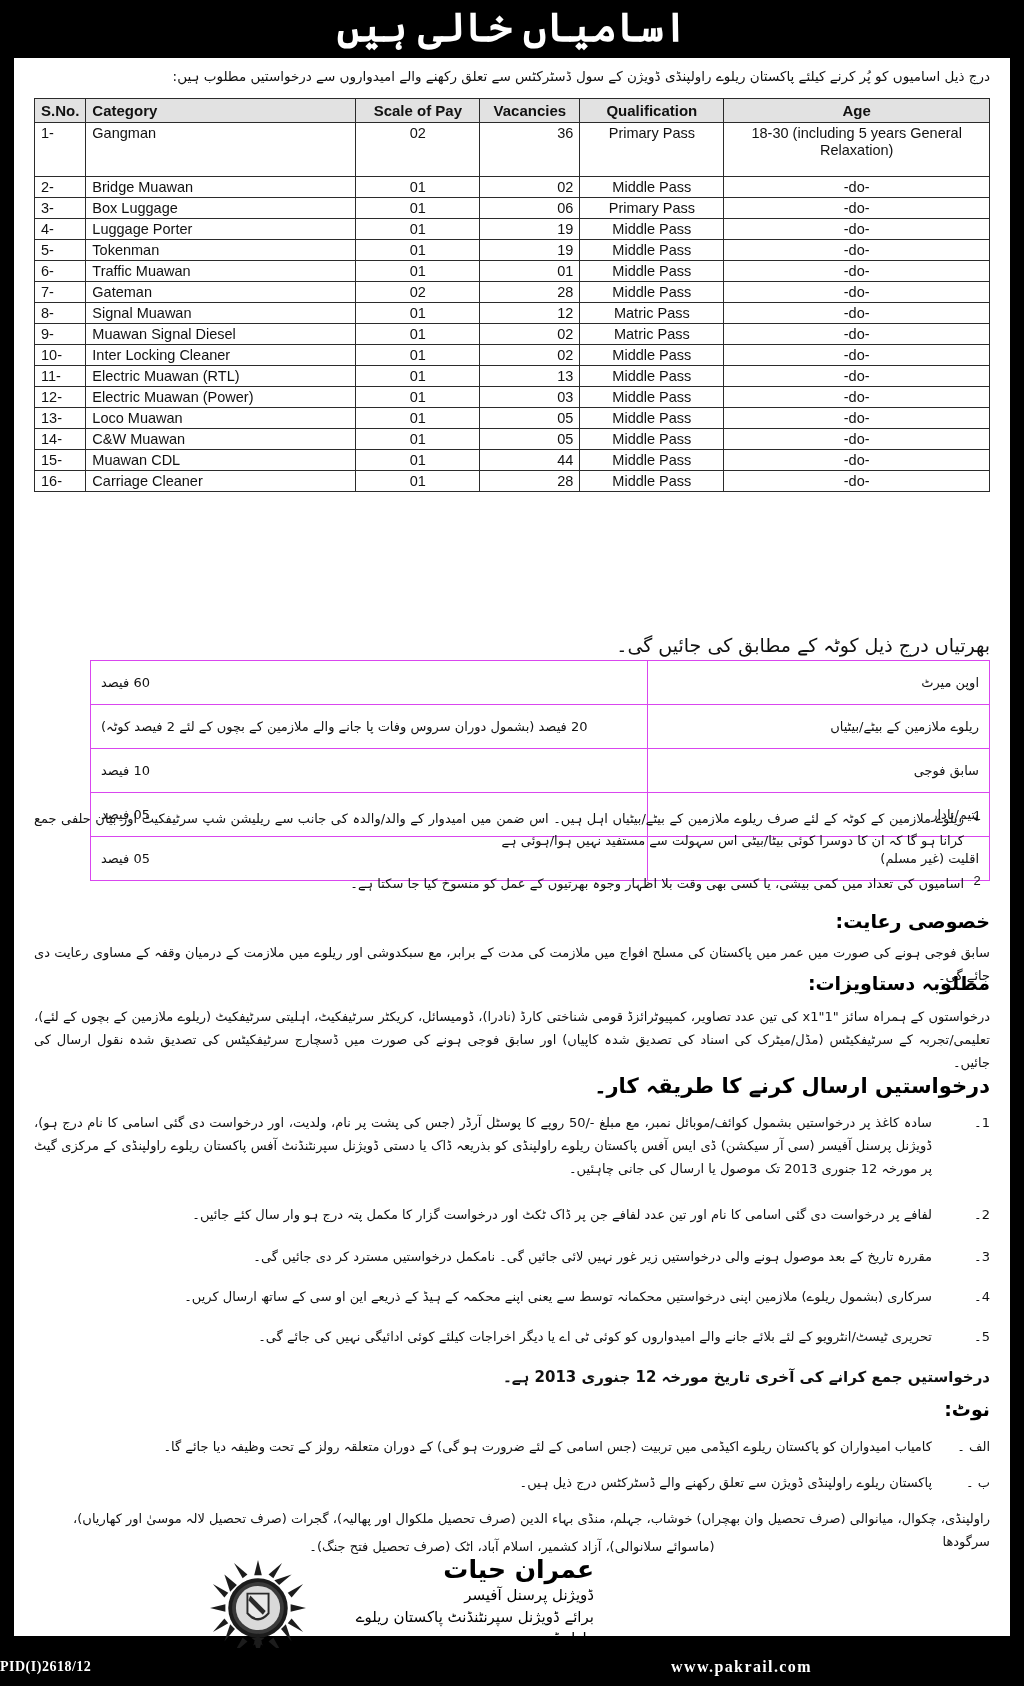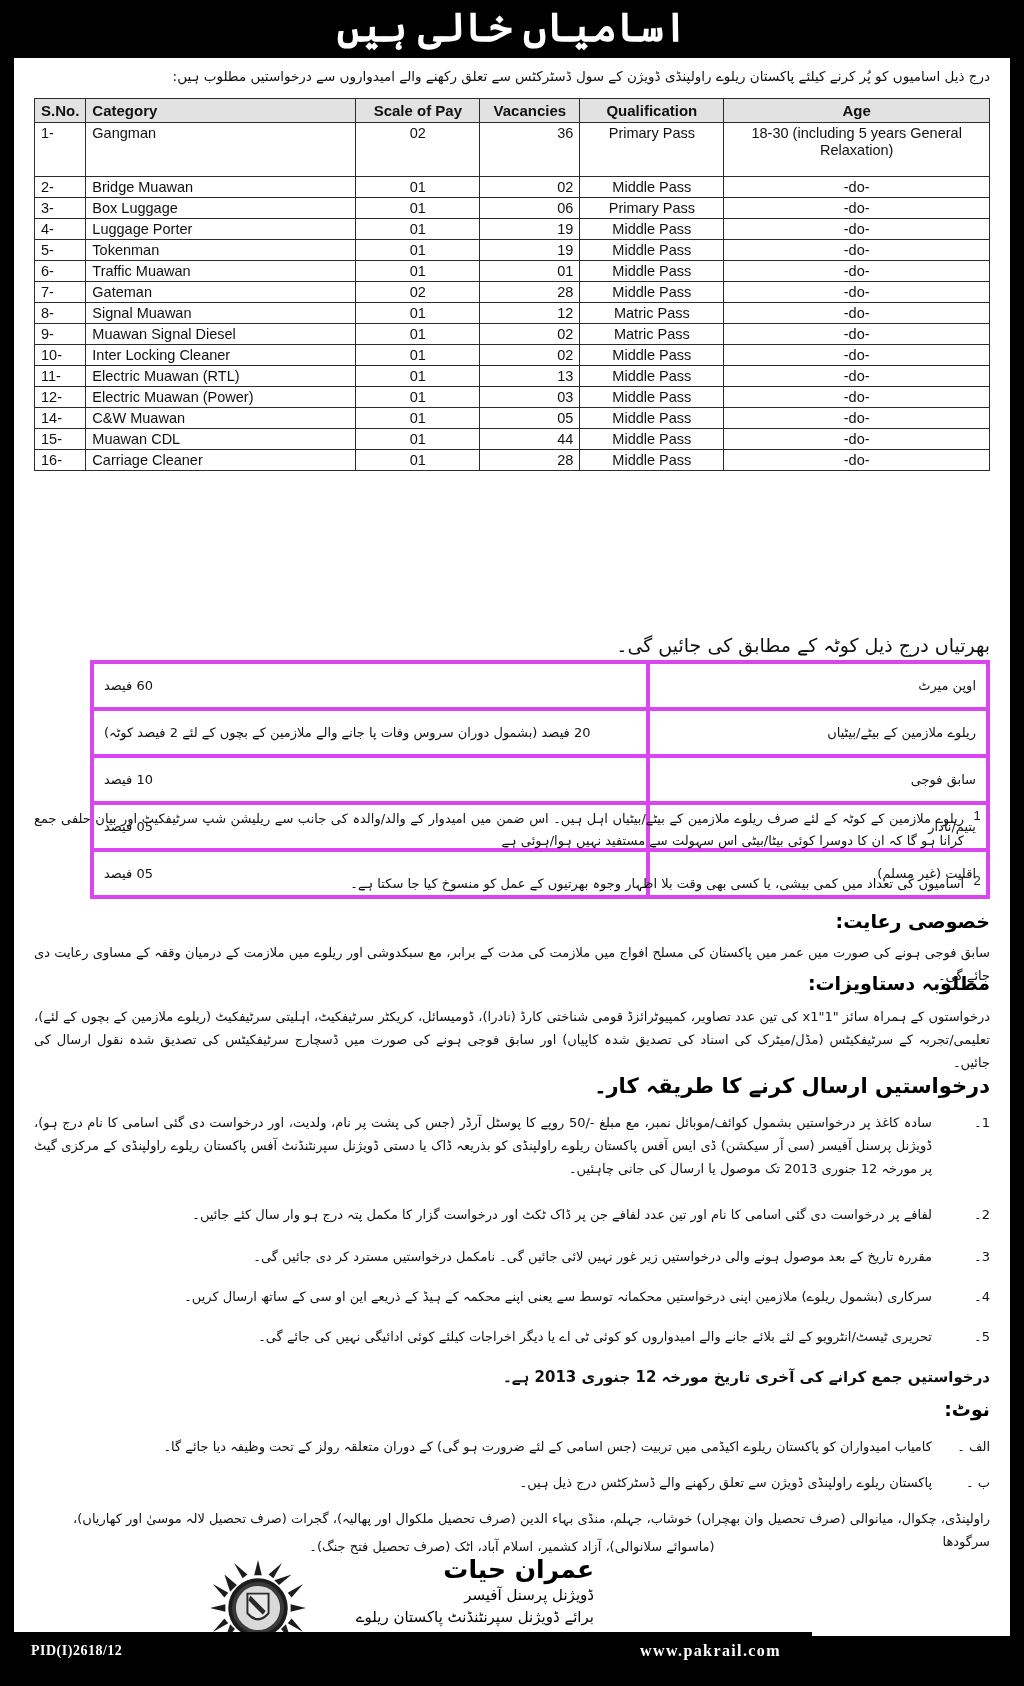--- a/index.html
+++ b/index.html
@@ -34,26 +34,26 @@
     font-size: 40px;
     font-weight: bold;
     letter-spacing: 1px;
     direction: rtl;
     line-height: 1;
     padding-bottom: 4px;
   }
   
   .footer-band {
     position: absolute;
-    left: 0; bottom: 16px;
+    left: 0; bottom: 0;
     width: 812px; height: 38px;
     background: #000;
     display: flex; align-items: center;
     justify-content: space-between;
-    padding: 0 31px;
+    padding: 0 0;
   }
   .footer-left {
     color: #fff; font-size: 14px;
     font-family: "Liberation Serif", serif;
     font-weight: bold;
     letter-spacing: .5px;
   }
   .footer-right {
     color: #fff; font-size: 16px;
     font-family: "Liberation Serif", serif;
@@ -118,21 +118,21 @@
   }
   table.quota {
     width: 100%;
     border-collapse: collapse;
     direction: rtl;
     font-family: "DejaVu Sans", sans-serif;
     font-size: 13px;
     color: #111;
   }
   table.quota td {
-    border: 4px solid #d946ef;
+    border: 1px solid #d946ef;
     padding: 14px 10px;
     height: 34px;
     margin-top: 32px;
   }
   td.q-label { width: 38%; text-align: right; }
   td.q-value { width: 62%; text-align: left; direction: rtl; }
   
   .note-row {
     position: absolute;
     display: flex;
@@ -326,20 +326,28 @@
             <td class="c-scale">01</td>
             <td class="c-vac">13</td>
             <td class="c-qual">Middle Pass</td>
             <td class="c-age">-do-</td>
           </tr>
           <tr>
             <td class="c-sno">12-</td>
             <td class="c-cat">Electric Muawan (Power)</td>
             <td class="c-scale">01</td>
             <td class="c-vac">03</td>
+            <td class="c-qual">Middle Pass</td>
+            <td class="c-age">-do-</td>
+          </tr>
+          <tr>
+            <td class="c-sno">13-</td>
+            <td class="c-cat">Loco Muawan</td>
+            <td class="c-scale">01</td>
+            <td class="c-vac">05</td>
             <td class="c-qual">Middle Pass</td>
             <td class="c-age">-do-</td>
           </tr>
           <tr>
             <td class="c-sno">14-</td>
             <td class="c-cat">C&amp;W Muawan</td>
             <td class="c-scale">01</td>
             <td class="c-vac">05</td>
             <td class="c-qual">Middle Pass</td>
             <td class="c-age">-do-</td>

